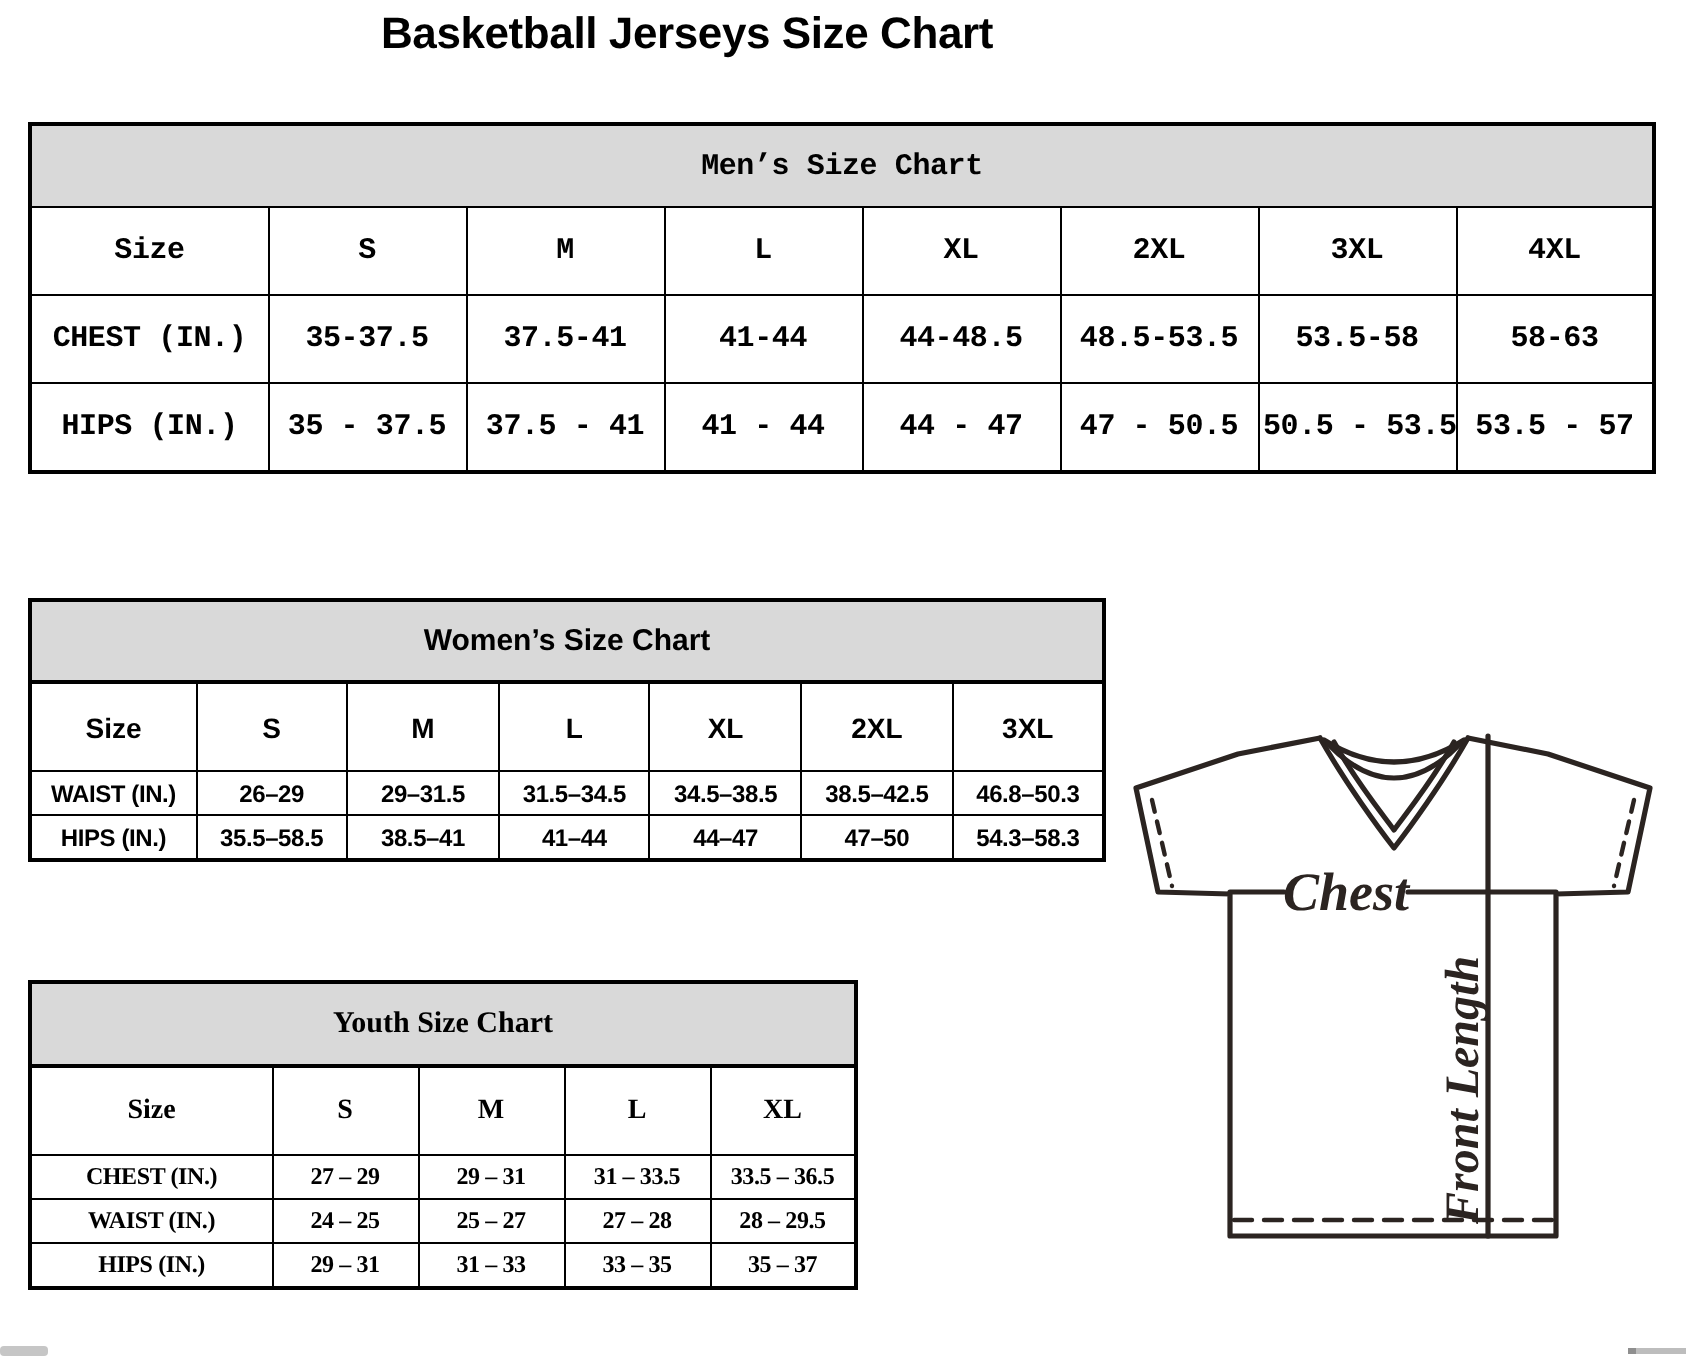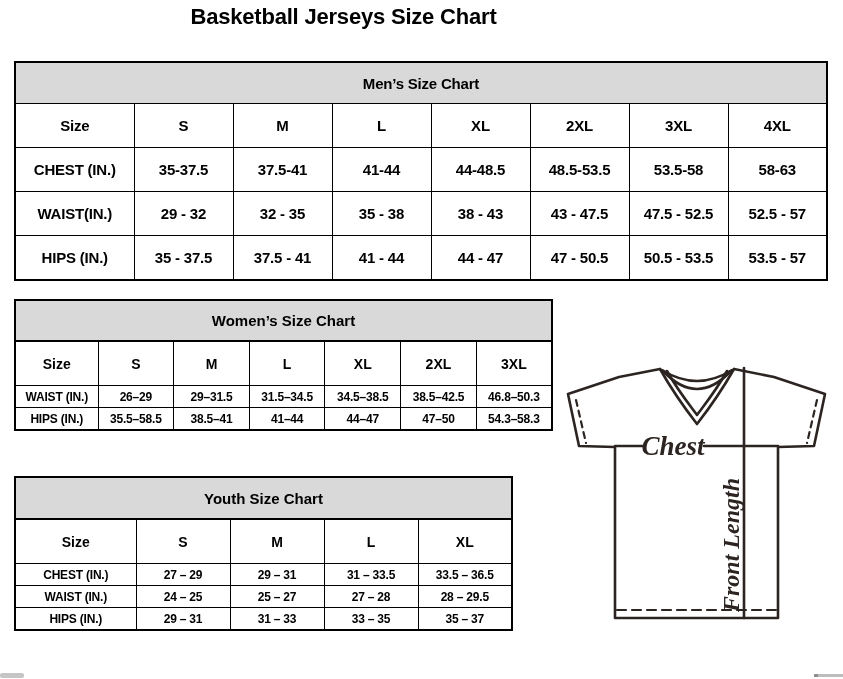--- a/index.html
+++ b/index.html
@@ -18,33 +18,33 @@
   }
   table.tbl th, table.tbl td {
     text-align:center; vertical-align:middle; padding:0 2px;
     overflow:hidden; white-space:nowrap;
   }
   .band {
     background:#d9d9d9; font-size:15px; font-weight:bold;
     border:2px solid #000;
   }
   
-  .mens { left:14px; top:61px; width:814px; }
+  .mens { left:14px; top:61px; width:814px;font-family:Liberation Mono, monospace; }
   .mens th, .mens td { border:1.5px solid #000; font-weight:bold; font-size:15px; letter-spacing:-0.2px; }
   .mens .band   { height:40px; }
   .mens .hr th  { height:43px; }
   .mens .dr td, .mens .dr th { height:43px; }
   
   .womens { left:14px; top:299px; width:539px;border-radius:29px; }
   .womens th, .womens td { border:1px solid #000; font-weight:bold; }
   .womens .band  { height:39px; border:2px solid #000; }
   .womens .hr th { height:43px; font-size:14px; }
   .womens .dr td, .womens .dr th { height:21px; font-size:12px; letter-spacing:-0.2px; }
   
-  .youth { left:14px; top:476px; width:499px; }
+  .youth { left:14px; top:490px; width:415px;font-family:Liberation Serif, serif; }
   .youth th, .youth td { border:1px solid #000; font-weight:bold; }
   .youth .band  { height:40px; border:2px solid #000; }
   .youth .hr th { height:43px; font-size:14px; }
   .youth .dr td, .youth .dr th { height:21px; font-size:12px; letter-spacing:-0.2px; }
   
   .jersey-wrap { position:absolute; left:563px; top:360px; width:275px; height:315px; }
   
   .scroll-thumb-left {
     position:absolute; left:0; top:673px; width:24px; height:5px;
     background:#c6c6c6; border-radius:2px;
@@ -88,30 +88,20 @@
       <th>CHEST (IN.)</th>
       <td>35-37.5</td>
       <td>37.5-41</td>
       <td>41-44</td>
       <td>44-48.5</td>
       <td>48.5-53.5</td>
       <td>53.5-58</td>
       <td>58-63</td>
     </tr>
     <tr class="dr">
-      <th>WAIST(IN.)</th>
-      <td>29 - 32</td>
-      <td>32 - 35</td>
-      <td>35 - 38</td>
-      <td>38 - 43</td>
-      <td>43 - 47.5</td>
-      <td>47.5 - 52.5</td>
-      <td>52.5 - 57</td>
-    </tr>
-    <tr class="dr">
       <th>HIPS (IN.)</th>
       <td>35 - 37.5</td>
       <td>37.5 - 41</td>
       <td>41 - 44</td>
       <td>44 - 47</td>
       <td>47 - 50.5</td>
       <td>50.5 - 53.5</td>
       <td>53.5 - 57</td>
     </tr>
   </tbody>

